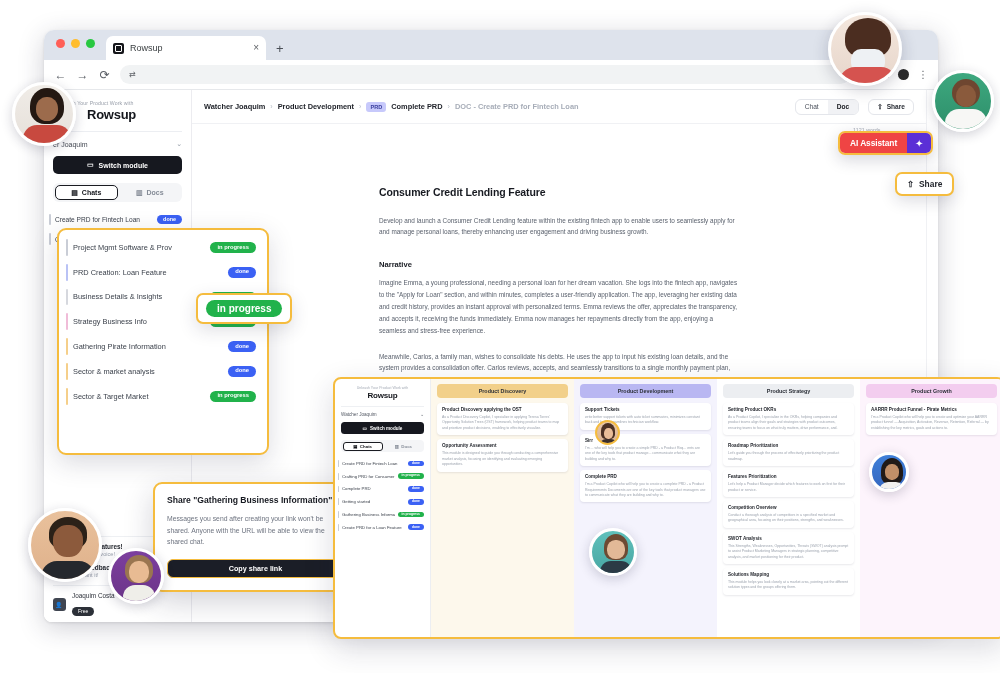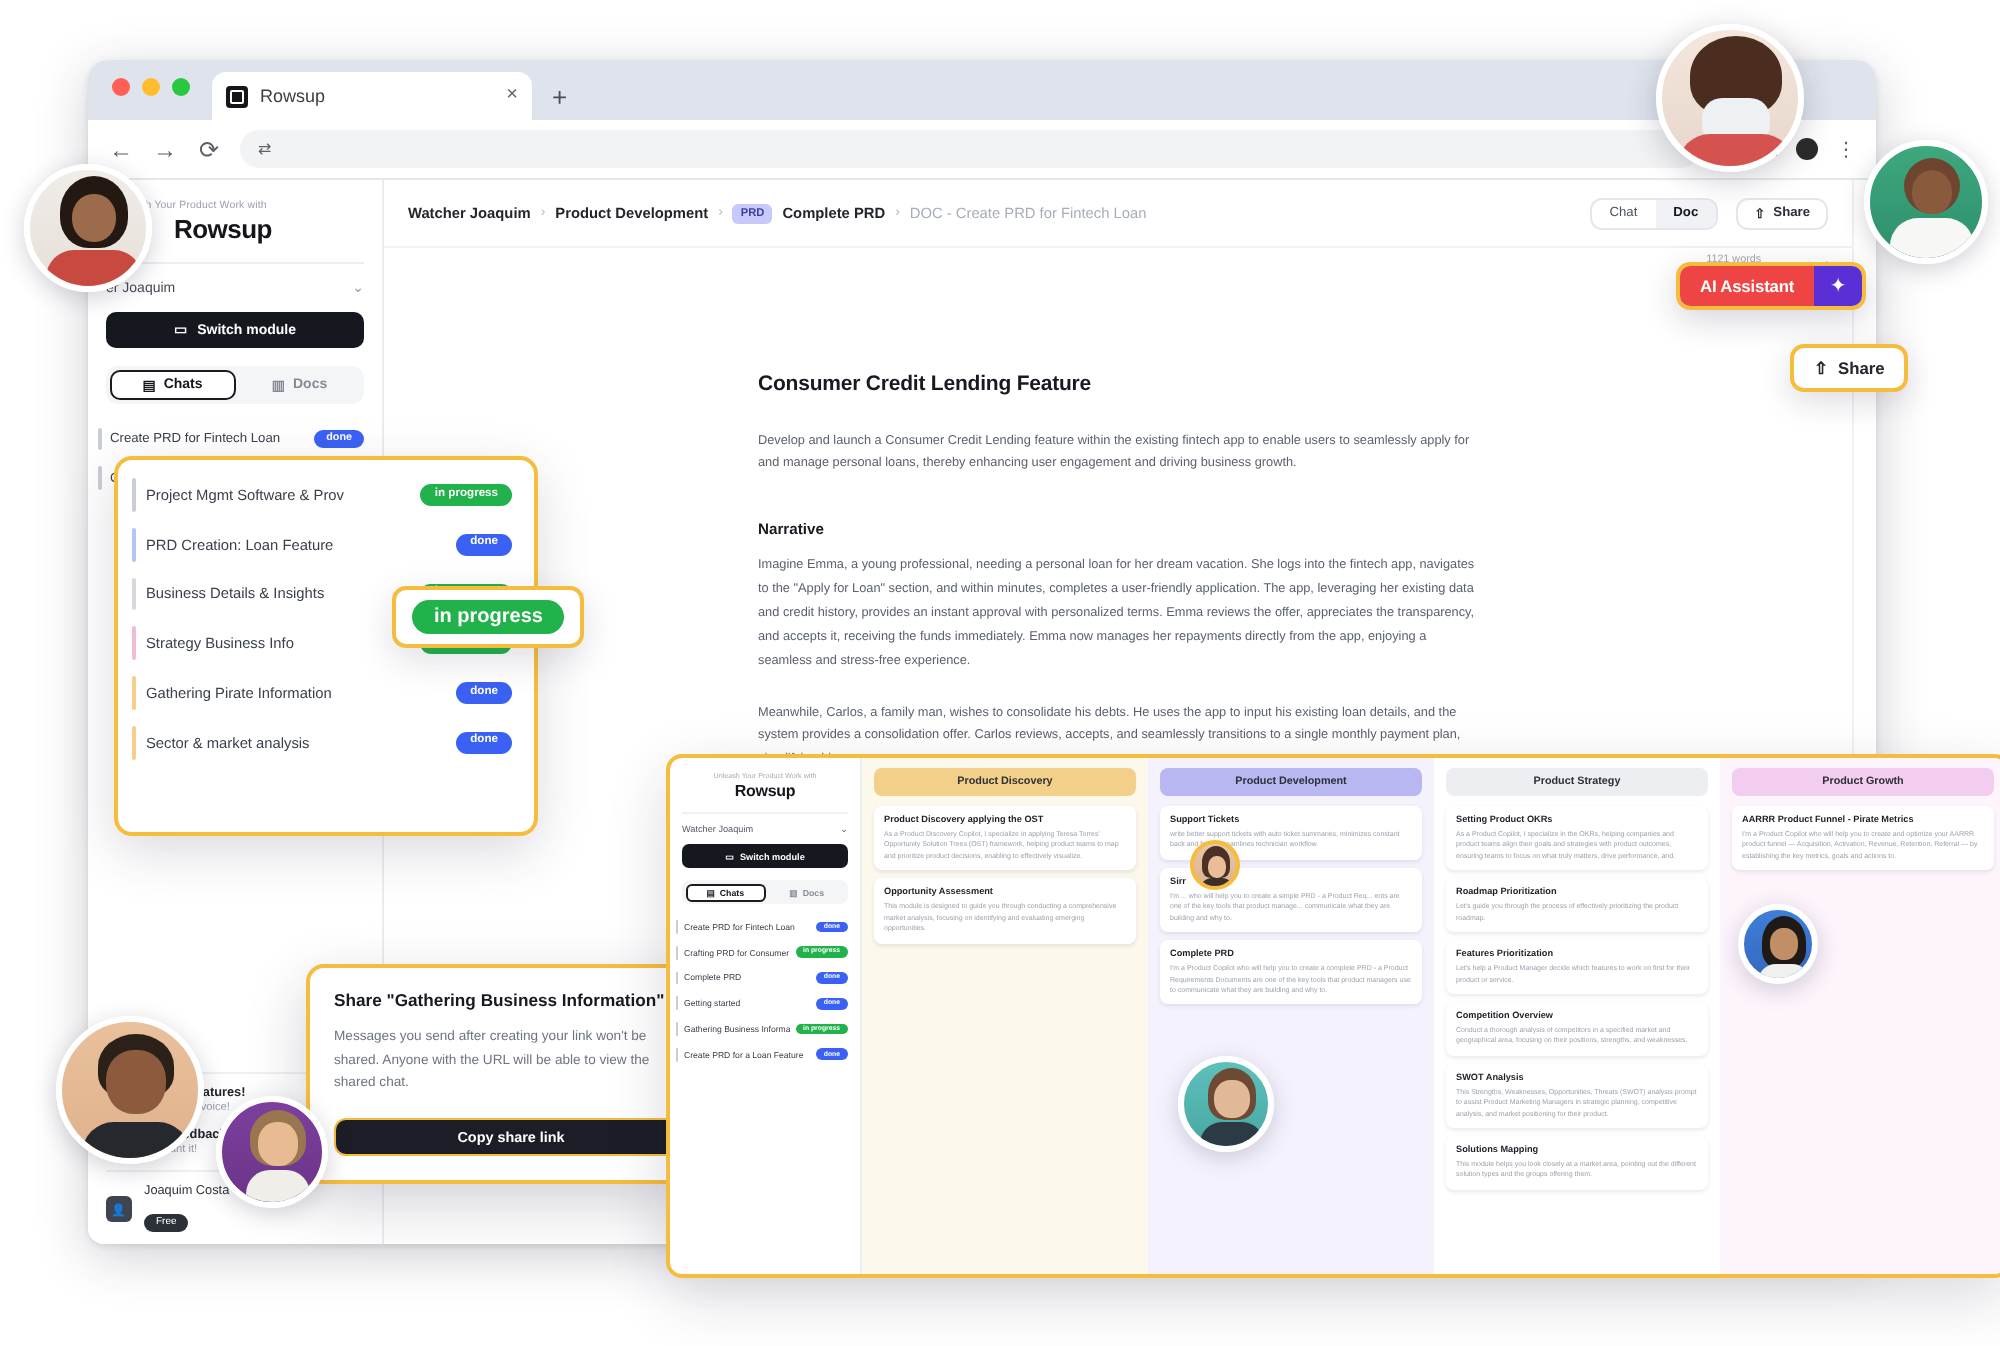--- a/index.html
+++ b/index.html
@@ -138,21 +138,21 @@
   .user-plan{ font-size:5px; color:#fff; background:#2c3038; border-radius:6px; padding:1.5px 6px; display:inline-block; margin-top:2px;}
 
   
   .docarea{ flex:1; display:flex; flex-direction:column; min-width:0; background:#fff;}
   .dochead{
     height:34px; flex:none; display:flex; align-items:center; gap:7px;
     padding: 0 12px; border-bottom:1px solid #f0f1f4;
   }
   .crumb{ display:flex;align-items:center;gap:5px; font-size:7.4px; color:#22252c; font-weight:600;}
   .crumb .sep{ color:#b6bcc6; font-weight:400; font-size:7px;}
-  .crumb .muted{ color:#a7adb8; font-weight:400;}
+  .crumb .muted{ color:#a7adb8; font-weight:700;}
   .crumb .tagpill{ background:#c7c9fb; color:#3b3f9e; font-size:5.6px; font-weight:700; border-radius:3px; padding:2px 4px;}
   .head-right{ margin-left:auto; display:flex; align-items:center; gap:9px;}
   .headseg{ display:flex; border:1px solid #e4e6eb; border-radius:6px; overflow:hidden; height:16px;}
   .headseg div{ font-size:6.6px; color:#4a505b; padding:0 9px; display:flex;align-items:center;}
   .headseg .on{ background:#f1f2f5; color:#14161c; font-weight:600;}
   .sharebtn{
     height:16px; border:1px solid #e4e6eb; border-radius:6px;
     display:flex;align-items:center;gap:4px; padding:0 8px;
     font-size:6.6px; color:#2a2e36; font-weight:600;
   }
@@ -173,21 +173,21 @@
 
   
   .avatar{
     border-radius:50%; border:3px solid #fff;
     box-shadow: 0 3px 12px rgba(30,30,60,.20);
     overflow:hidden; position:absolute;
   }
 
   
   .callout-chats{
-    position:absolute; left:57px; top:228px; width:212px; height:190px;
+    position:absolute; left:57px; top:228px; width:212px; height:227px;
     background:#fff; border:2px solid #f5bc3e; border-radius:9px;
     box-shadow: 0 8px 26px rgba(40,40,70,.17);
     padding: 5px 0; overflow:hidden;
   }
   .callout-chats .chat-item{ padding: 7px 11px 7px 14px; font-size:7.4px; }
   .callout-chats .chat-item .bar{ left:7px; }
   .callout-chats .pill{ font-size:5.8px; padding:2.5px 7px; }
 
   .zoom-pill{
     position:absolute; left:196px; top:293px;
@@ -439,20 +439,25 @@
     <div class="chat-item">
       <span class="bar" style="background:#f5cf8a"></span>
       <span class="label">Gathering Pirate Information</span>
       <span class="pill done">done</span>
     </div>
     <div class="chat-item">
       <span class="bar" style="background:#f5cf8a"></span>
       <span class="label">Sector &amp; market analysis</span>
       <span class="pill done">done</span>
     </div>
+    <div class="chat-item">
+      <span class="bar" style="background:#f5cf8a"></span>
+      <span class="label">Sector &amp; Target Market</span>
+      <span class="pill prog">in progress</span>
+    </div>
   </div>
 
 <div class="zoom-pill">
   <span>in progress</span>
 </div>
 
 <div class="ai-btn">
   <span class="lbl">AI Assistant</span>
   <span class="spark">✦</span>
 </div>

